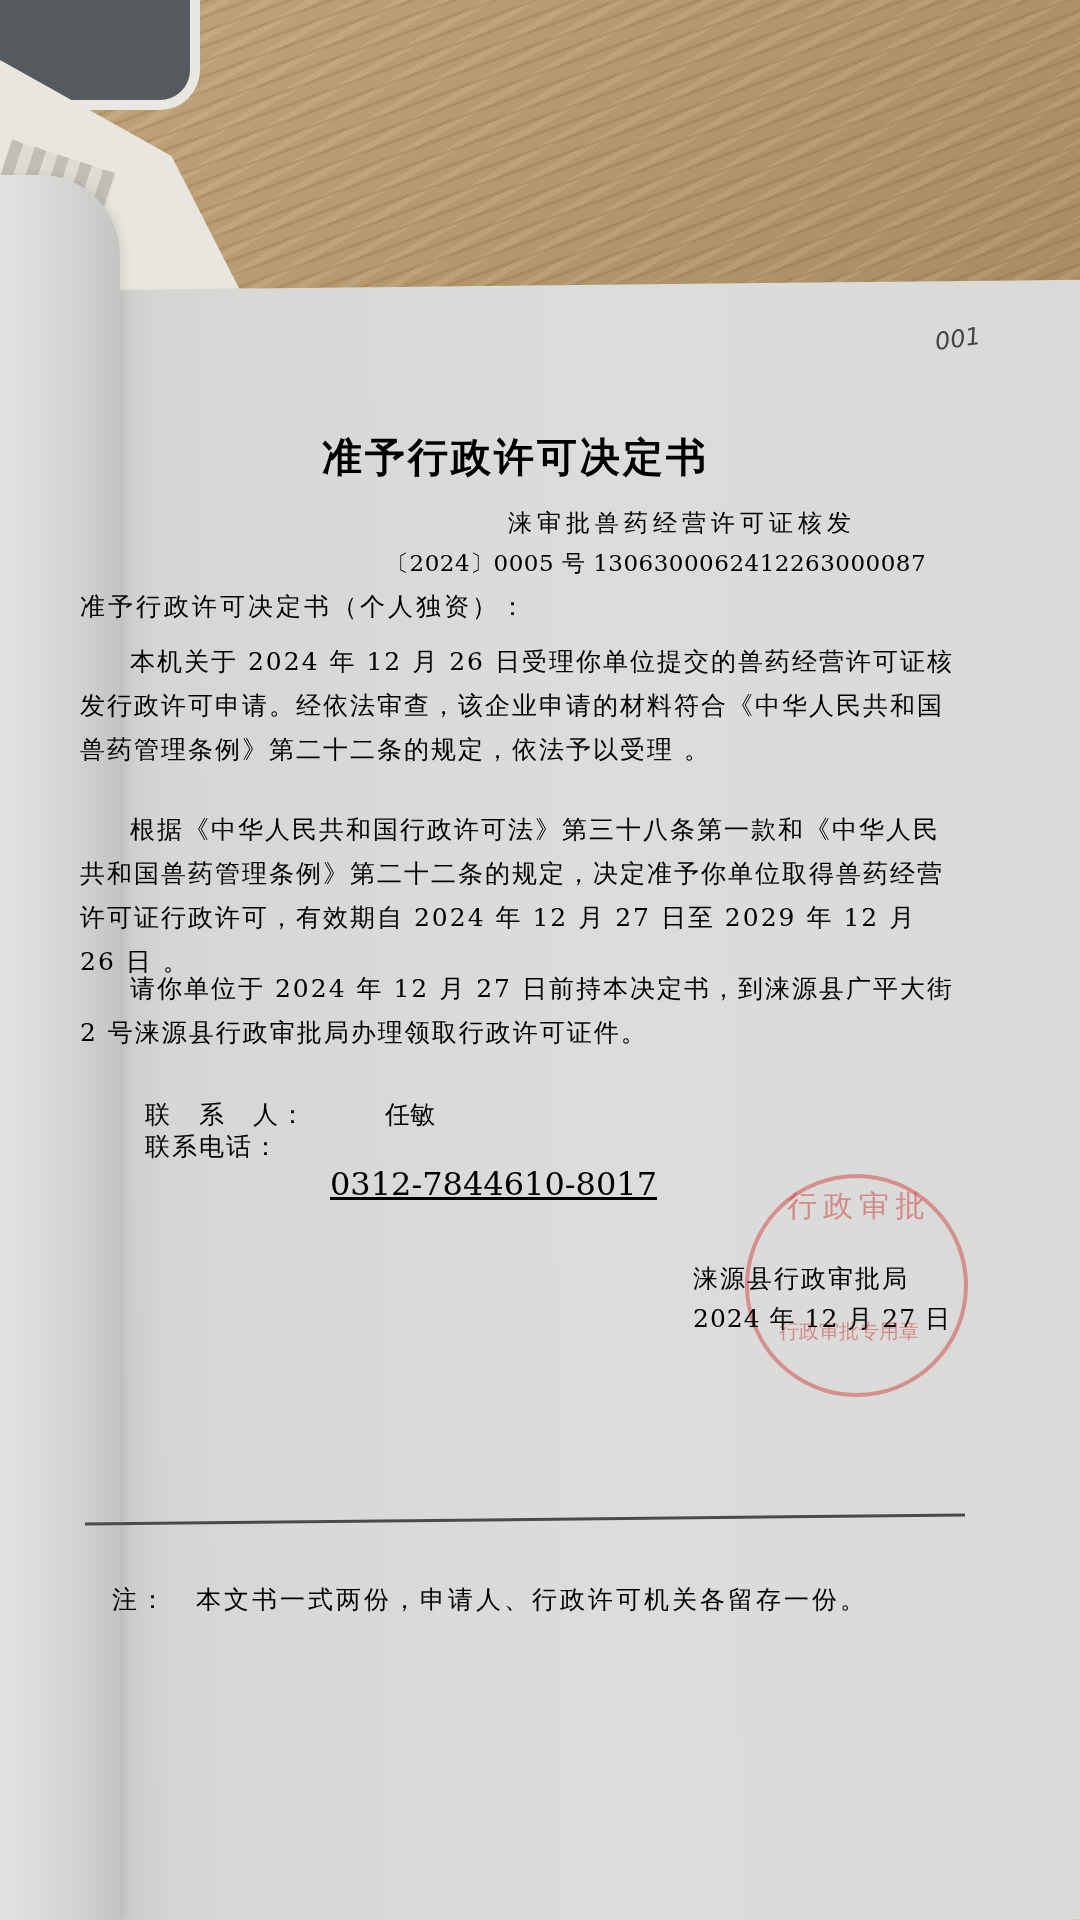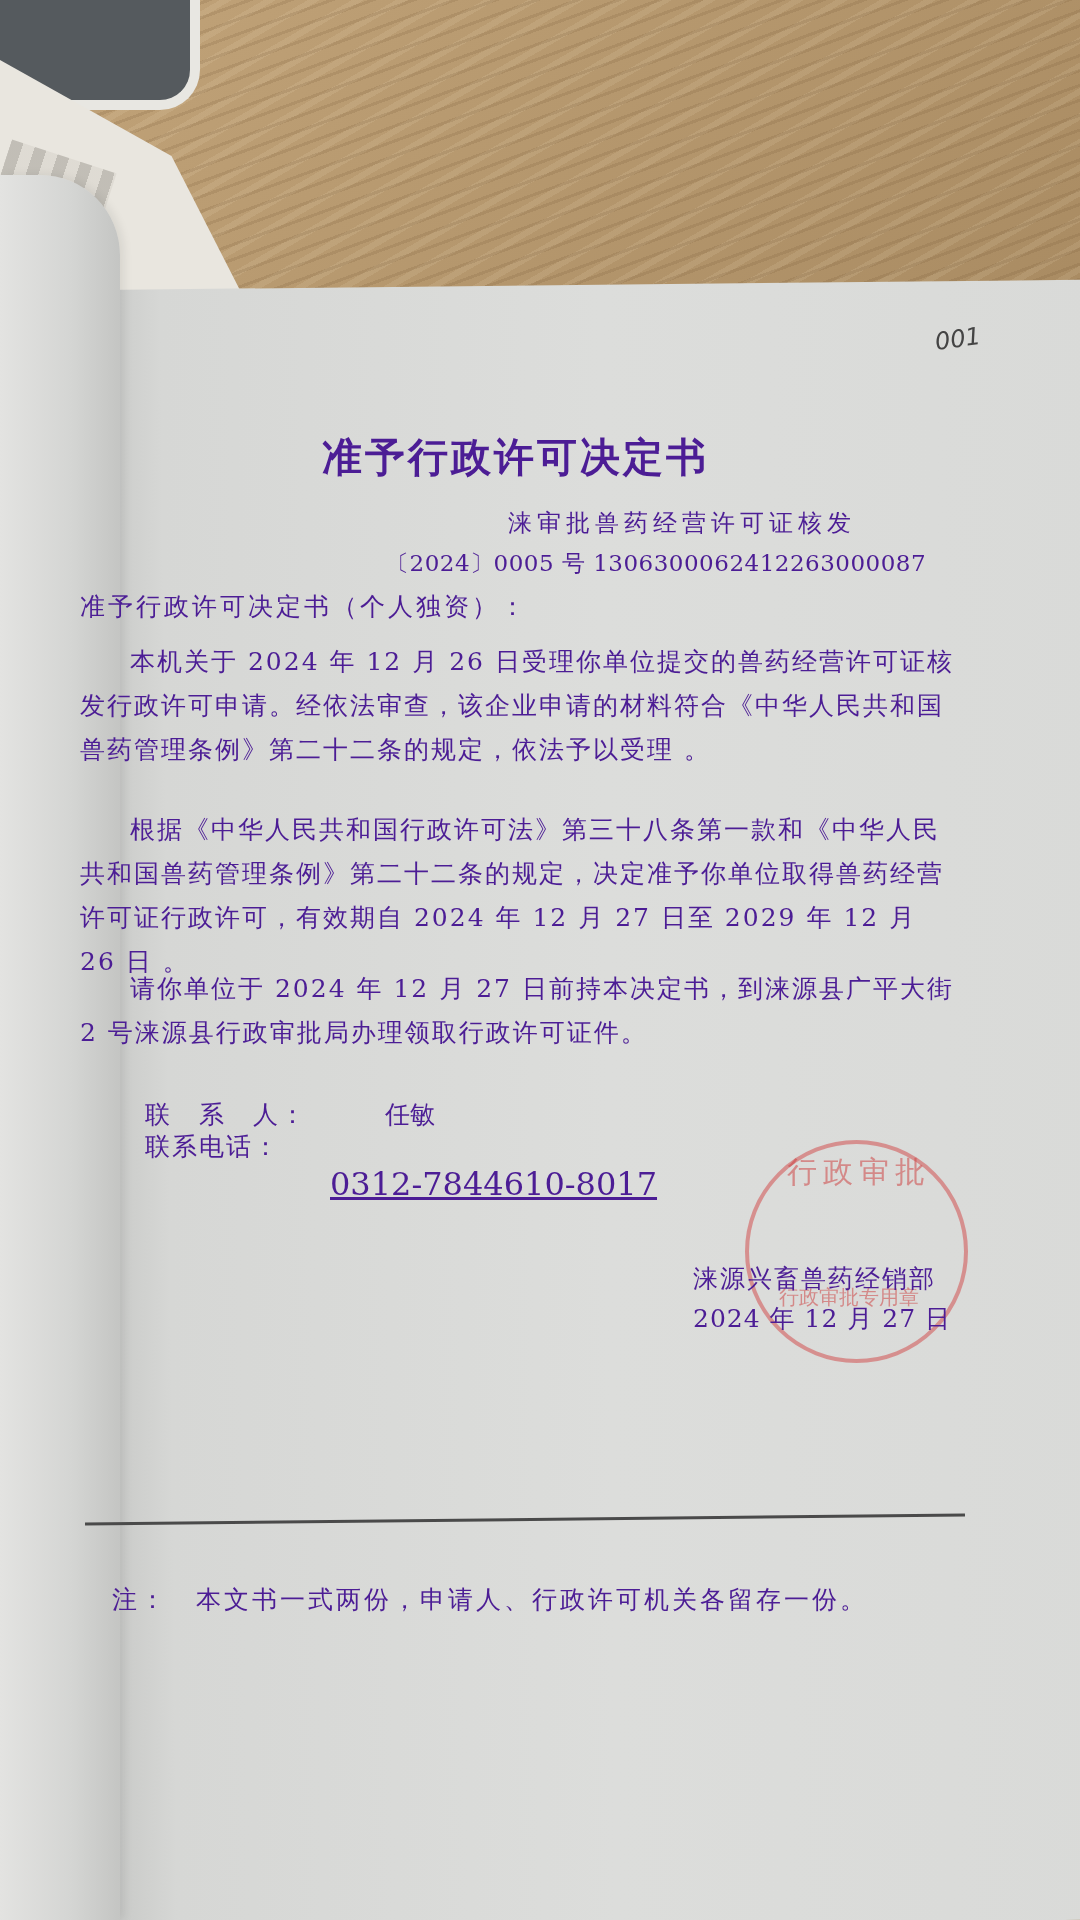--- a/index.html
+++ b/index.html
@@ -42,38 +42,38 @@
     transform:rotate(-0.6deg);
     transform-origin:left top;
   }
   
   .curl {
     position:absolute; left:0; top:175px; width:120px; height:1745px;
     background:linear-gradient(90deg,#e3e3e1 0%,#d4d5d3 60%,#c4c5c3 100%);
     border-radius:0 80px 0 0;
     box-shadow:4px 0 10px rgba(0,0,0,0.08);
   }
-  .txt { position:absolute; color:#4c1d95; white-space:pre; }
+  .txt { position:absolute; color:#000000; white-space:pre; }
   .title { left:322px; top:430px; font-size:40px; font-weight:bold; letter-spacing:3px; font-family:"DejaVu Sans","Liberation Sans",sans-serif; }
   .ref1 { left:508px; top:507px; font-size:24px; letter-spacing:5px; }
   .ref2 { left:386px; top:548px; font-size:23px; letter-spacing:0.5px; }
   .addressee { left:80px; top:590px; font-size:25px; letter-spacing:3px; }
   .para { left:80px; width:880px; font-size:25px; line-height:44px; white-space:normal; letter-spacing:2px; text-indent:2em; }
   .p1 { top:640px; }
   .p2 { top:808px; }
   .p3 { top:967px; text-indent:2em; }
   .contact { left:145px; font-size:25px; letter-spacing:2px; }
   .c1 { top:1098px; }
   .c2 { top:1130px; }
   .cv1 { left:385px; top:1098px; font-size:25px; }
   .cv2 { left:330px; top:1165px; font-size:32px;text-decoration:underline; }
   .issuer { left:693px; top:1262px; font-size:25px; letter-spacing:2px; }
   .date { left:693px; top:1302px; font-size:25px; letter-spacing:1px; }
   .seal {
-    position:absolute; left:745px; top:1140px; width:215px; height:215px;
+    position:absolute; left:745px; top:1174px; width:215px; height:215px;
     border:4px solid rgba(210,80,80,0.55); border-radius:50%;
   }
   .seal-text { position:absolute; color:rgba(205,70,70,0.55); font-size:30px; font-family:"DejaVu Sans",sans-serif; }
   .rule { position:absolute; left:85px; top:1518px; width:880px; height:0; border-top:3px solid #4a4a4a; transform:rotate(-0.6deg); }
   .note { left:112px; top:1583px; font-size:25px; letter-spacing:3px; }
   .page-num { left:935px; top:325px; font-size:24px; font-style:italic; color:#444; font-family:"DejaVu Sans",sans-serif; transform:rotate(-8deg); }
 </style>
 </head>
 <body>
 
@@ -98,17 +98,17 @@
 
 <div class="txt contact c1">联　系　人：</div>
 <div class="txt cv1">任敏</div>
 <div class="txt contact c2">联系电话：</div>
 <div class="txt cv2">0312-7844610-8017</div>
 
 <div class="seal">
   <div class="seal-text" style="left:38px;top:8px;letter-spacing:6px;">行政审批</div>
   <div class="seal-text" style="left:30px;top:140px;font-size:20px;">行政审批专用章</div>
 </div>
-<div class="txt issuer">涞源兴畜兽药经销部</div>
+<div class="txt issuer">涞源县行政审批局</div>
 <div class="txt date">2024 年 12 月 27 日</div>
 
 <div class="rule"></div>
 <div class="txt note">注：　本文书一式两份，申请人、行政许可机关各留存一份。</div>
 
 </body></html>

